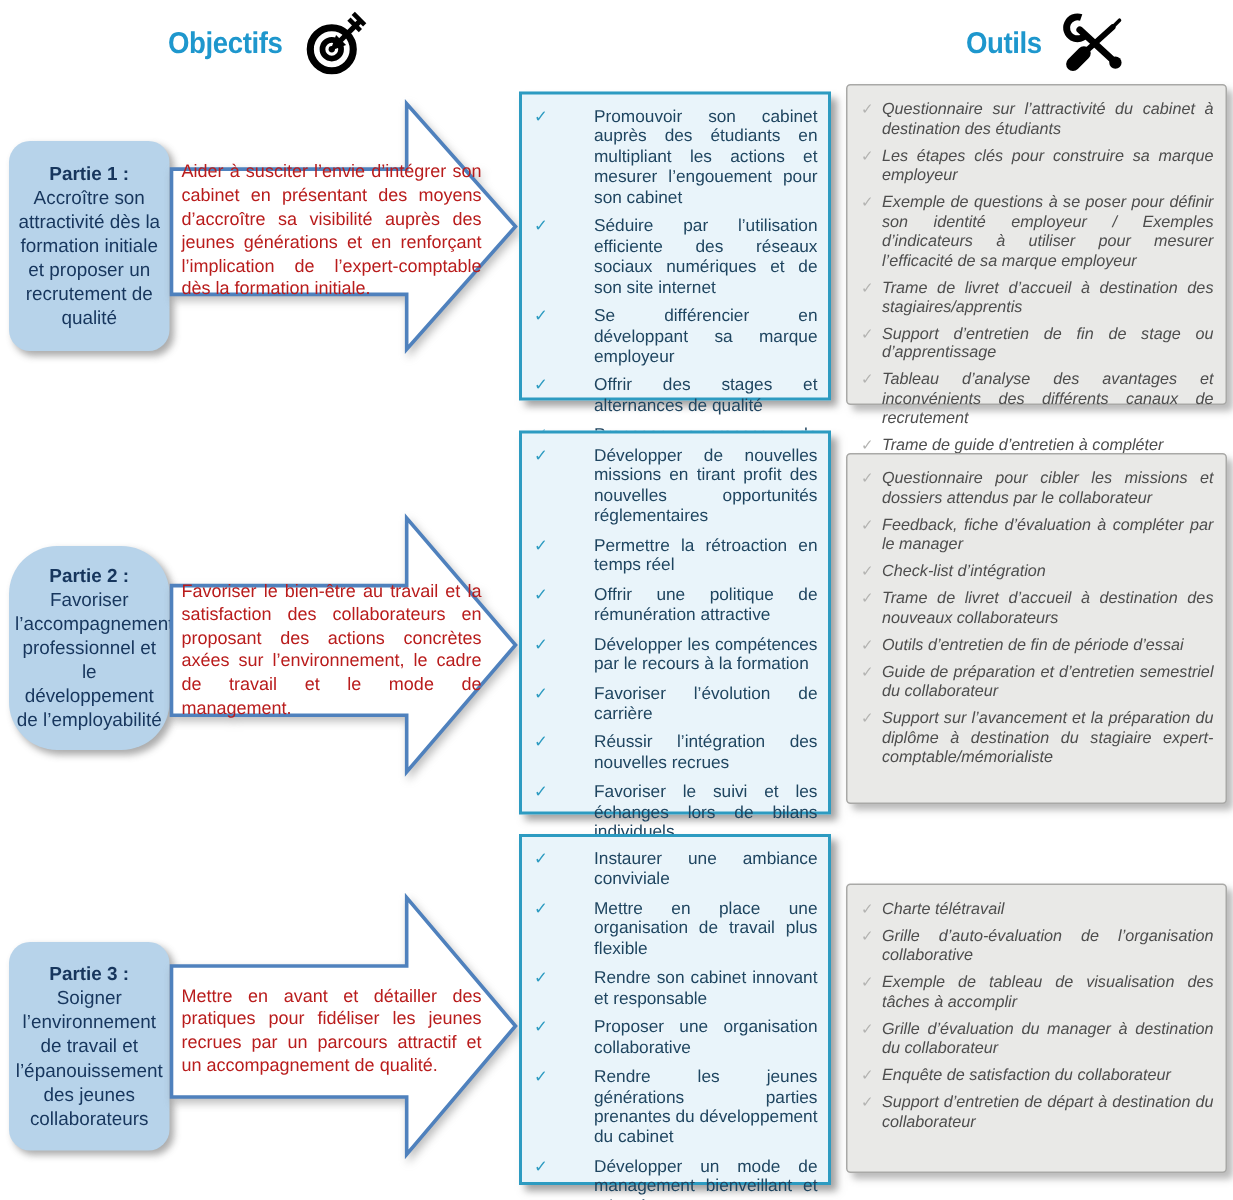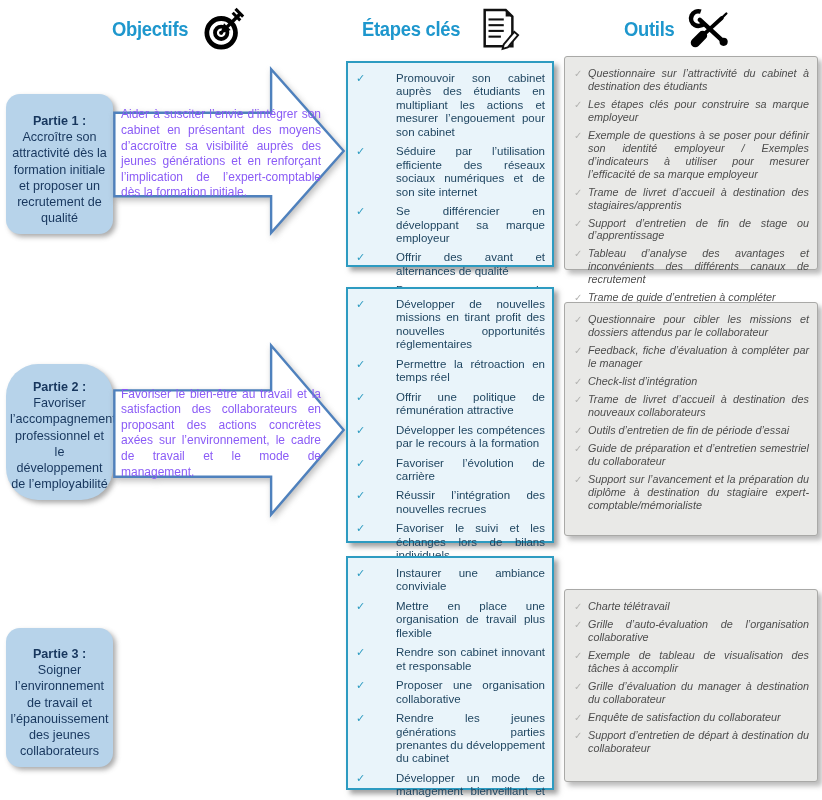--- a/index.html
+++ b/index.html
@@ -8,40 +8,40 @@
     font-family:"Liberation Sans","DejaVu Sans",sans-serif;overflow:hidden;text-decoration:underline;
   }
   
   .col-header{position:absolute;top:6px;display:flex;align-items:center;gap:9px;height:46px;}
   .col-header .hdr-label{
     color:#1e97cd;font-weight:bold;font-size:20px;letter-spacing:-0.3px;
     transform:scaleX(.92);transform-origin:left center;white-space:nowrap;
   }
   #hdr-objectifs{left:112px;}
   #hdr-etapes{left:362px;}
-  #hdr-outils{left:624px;}
+  #hdr-outils{left:644px;}
   .hdr-icon{width:42px;height:44px;flex:0 0 auto;}
   
   .partie-box{
     position:absolute;left:6px;width:107px;box-sizing:border-box;
     background:#b7d3ea;border-radius:14px;padding:8px 4px;
     color:#17365d;font-size:12.6px;line-height:1.28;text-align:center;
-    display:flex;flex-direction:column;justify-content:flex-end;
+    display:flex;flex-direction:column;justify-content:center;
     box-shadow:3px 3px 5px rgba(70,70,70,.45);
   }
   .partie-box .partie-title{font-weight:bold;}
   #p1-box{top:94px;height:140px;}
   #p2-box{top:364px;height:136px;border-radius:32px;}
   #p3-box{top:628px;height:139px;}
   
   .arrow{position:absolute;left:112px;width:234px;filter:drop-shadow(2px 3px 3px rgba(110,110,110,.45));}
   .arrow svg{position:absolute;inset:0;width:100%;height:100%;}
   .arrow .arrow-text{
     position:absolute;left:9px;width:200px;top:52%;transform:translateY(-50%);
-    font-size:12px;line-height:1.3;color:#8b5cf6;text-align:justify;
+    font-size:12px;line-height:1.3;color:#b91c1c;text-align:justify;
   }
   #p1-arrow{top:64px;height:174px;}
   #p2-arrow{top:340px;height:180px;}
   #p3-arrow{top:593px;height:182px;}
   
   .etapes-box{
     position:absolute;left:346px;width:208px;box-sizing:border-box;
     background:#e9f4fa;border:2px solid #2d9bc1;
     box-shadow:4px 4px 5px rgba(85,85,85,.55);
   }
@@ -77,32 +77,20 @@
       <circle cx="18" cy="27" r="15" fill="none" stroke="#000" stroke-width="5"></circle>
       <circle cx="18" cy="27" r="6.5" fill="none" stroke="#000" stroke-width="4"></circle>
       <circle cx="18" cy="27" r="2.2" fill="#000"></circle>
       <line x1="20" y1="25" x2="38" y2="7" stroke="#000" stroke-width="3.6"></line>
       <polygon points="17,28 28,24 21,17" fill="#000"></polygon>
       <line x1="33" y1="2" x2="41" y2="10" stroke="#000" stroke-width="3.2"></line>
       <line x1="30" y1="6" x2="38" y2="14" stroke="#000" stroke-width="3.2"></line>
     </svg>
   </div>
 
-  <div class="col-header" id="hdr-etapes">
-    <span class="hdr-label">Étapes clés</span>
-    <svg class="hdr-icon" viewBox="0 0 44 46">
-      <path d="M7,3 h22 l7,7 v31 h-29 z" fill="#fff" stroke="#111" stroke-width="2.6"></path>
-      <path d="M29,3 l7,7 h-7 z" fill="#111"></path>
-      <line x1="11" y1="13" x2="27" y2="13" stroke="#111" stroke-width="2.2"></line>
-      <line x1="11" y1="19" x2="27" y2="19" stroke="#111" stroke-width="2.2"></line>
-      <line x1="11" y1="25" x2="27" y2="25" stroke="#111" stroke-width="2.2"></line>
-      <line x1="11" y1="31" x2="24" y2="31" stroke="#111" stroke-width="2.2"></line>
-      <path d="M27,39 l11,-13 l4,3.4 l-11,13 l-5.2,1.4 z" fill="#fff" stroke="#111" stroke-width="2"></path>
-    </svg>
-  </div>
 
   <div class="col-header" id="hdr-outils">
     <span class="hdr-label">Outils</span>
     <svg class="hdr-icon" viewBox="0 0 46 42">
       <path d="M14,2 a8,8 0 1,0 4,12" fill="none" stroke="#000" stroke-width="5"></path>
       <line x1="13" y1="11" x2="38" y2="34" stroke="#000" stroke-width="5" stroke-linecap="round"></line>
       <circle cx="39" cy="35" r="4.5" fill="#000"></circle>
       <line x1="8" y1="36" x2="16" y2="28" stroke="#000" stroke-width="10" stroke-linecap="round"></line>
       <line x1="15" y1="29" x2="37" y2="9" stroke="#000" stroke-width="4.2" stroke-linecap="round"></line>
       <line x1="36" y1="10" x2="42" y2="4" stroke="#000" stroke-width="2.6" stroke-linecap="round"></line>
@@ -128,21 +116,21 @@
         <li>
           <span class="check">✓</span>
           <span class="txt">Séduire par l’utilisation efficiente des réseaux sociaux numériques et de son site internet</span>
         </li>
         <li>
           <span class="check">✓</span>
           <span class="txt">Se différencier en développant sa marque employeur</span>
         </li>
         <li>
           <span class="check">✓</span>
-          <span class="txt">Offrir des avant et alternances de qualité</span>
+          <span class="txt">Offrir des stages et alternances de qualité</span>
         </li>
         <li>
           <span class="check">✓</span>
           <span class="txt">Proposer un processus de recrutement de qualité</span>
         </li>
       </ul>
   </div>
   <div class="outils-box" id="p1-outils">
     <ul>
         <li>
@@ -256,20 +244,26 @@
           <span class="check">✓</span>
           <span class="txt">Support sur l’avancement et la préparation du diplôme à destination du stagiaire expert-comptable/mémorialiste</span>
         </li>
       </ul>
   </div>
 
   <div class="partie-box" id="p3-box">
     <span class="partie-title">Partie 3 :</span>
     <span class="partie-text">Soigner l’environnement de travail et l’épanouissement des jeunes collaborateurs</span>
   </div>
+  <div class="arrow" id="p3-arrow">
+    <svg viewBox="0 0 100 100" preserveAspectRatio="none">
+      <polygon points="1,28 68,28 68,3 99,50 68,97 68,76 1,76" fill="#ffffff" stroke="#4f81bd" stroke-width="2.4" vector-effect="non-scaling-stroke" stroke-linejoin="miter"></polygon>
+    </svg>
+    <div class="arrow-text">Mettre en avant et détailler des pratiques pour fidéliser les jeunes recrues par un parcours attractif et un accompagnement de qualité.</div>
+  </div>
   <div class="etapes-box" id="p3-etapes">
     <ul>
         <li>
           <span class="check">✓</span>
           <span class="txt">Instaurer une ambiance conviviale</span>
         </li>
         <li>
           <span class="check">✓</span>
           <span class="txt">Mettre en place une organisation de travail plus flexible</span>
         </li>

